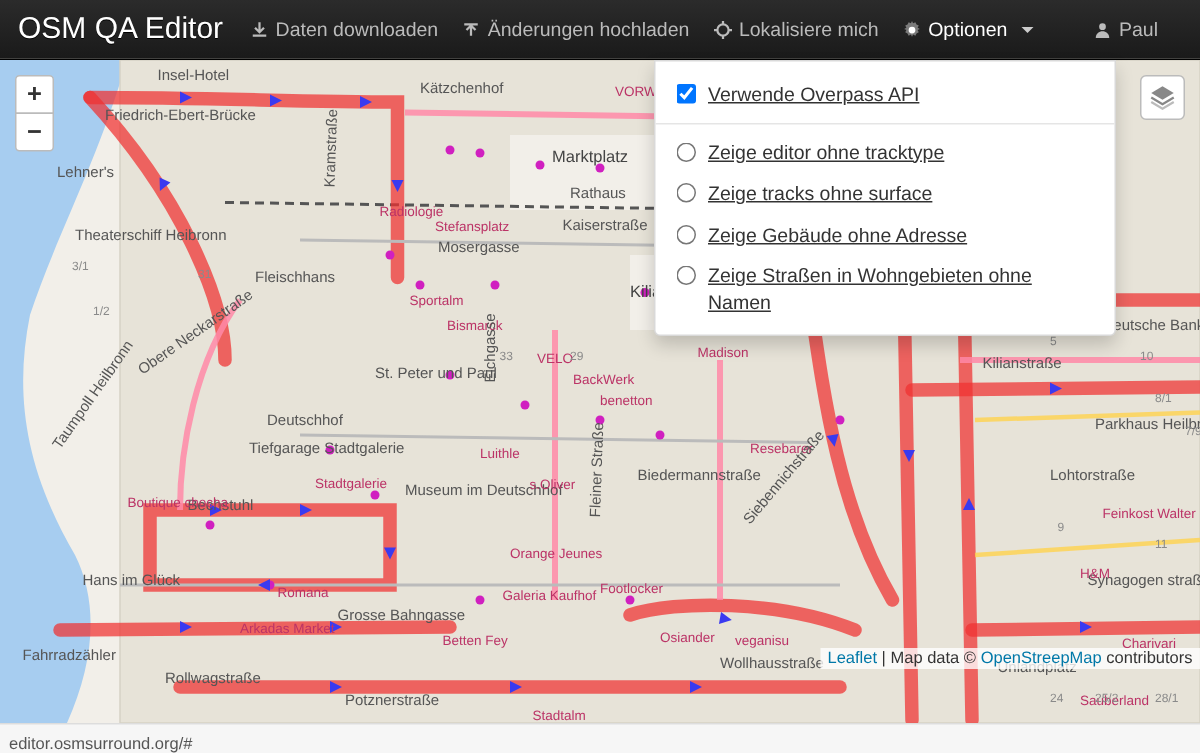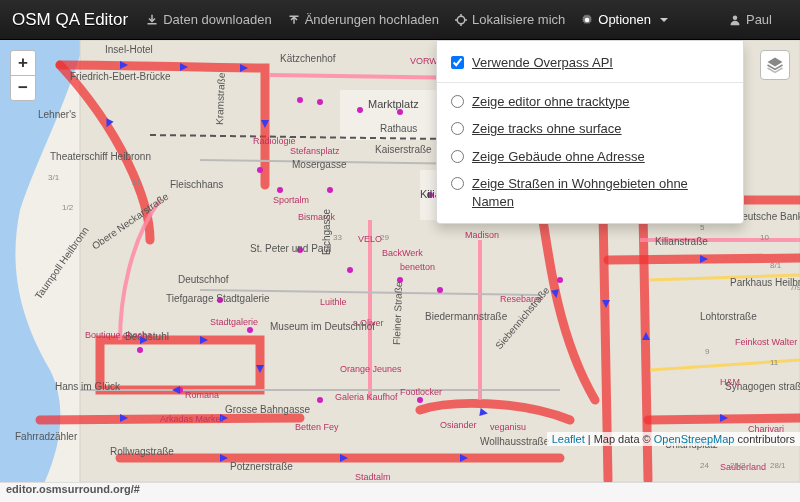--- a/index.html
+++ b/index.html
@@ -1,20 +1,20 @@
 <!DOCTYPE html>
 <html><head>
 <meta charset="utf-8">
 <style>
   * { margin: 0; padding: 0; box-sizing: border-box; }
   body { font-family: "Helvetica Neue", Helvetica, Arial, sans-serif; font-size: 14px; width: 800px; height: 502px; overflow: hidden; position: relative; background: #f0eee6; }
 
   
   .navbar { position: absolute; top: 0; left: 0; right: 0; height: 40px; background: linear-gradient(#2b2b2b,#1a1a1a); border-bottom: 1px solid #000; display: flex; align-items: center; padding: 0 12px; color: #ddd; z-index: 100; font-size: 13px; }
-  .navbar .brand { color: #fff; font-size: 17px; font-weight: 500; margin-right: 18px; text-shadow: 0 1px 0 #000; }
+  .navbar .brand { color: #fff; font-size: 20px; font-weight: 500; margin-right: 18px; text-shadow: 0 1px 0 #000; }
   .nav-item { display: flex; align-items: center; gap: 5px; color: #bbb; margin-right: 16px; cursor: pointer; }
   .nav-item svg { width: 12px; height: 12px; fill: currentColor; }
   .nav-item.active { color: #fff; }
   .nav-spacer { flex: 1; }
   .caret { width: 0; height: 0; border-left: 4px solid transparent; border-right: 4px solid transparent; border-top: 4px solid #ccc; display: inline-block; margin-left: 4px; vertical-align: middle; }
 
   
   .dropdown { position: absolute; top: 40px; right: 56px; width: 308px; background: #fff; border: 1px solid rgba(0,0,0,.15); border-radius: 0 0 4px 4px; box-shadow: 0 6px 12px rgba(0,0,0,.18); padding: 8px 0; z-index: 200; font-size: 13px; color: #333; text-decoration: underline; }
   .dropdown .opt { padding: 5px 14px; display: flex; align-items: flex-start; gap: 8px; cursor: pointer; line-height: 1.35; }
   .dropdown .opt input { margin-top: 2px; }
@@ -32,21 +32,21 @@
 
   
   .layers { position: absolute; top: 10px; right: 10px; width: 30px; height: 30px; background: #fff; border: 1px solid #bbb; border-radius: 4px; z-index: 50; display: flex; align-items: center; justify-content: center; cursor: pointer; }
   .layers svg { width: 18px; height: 18px; fill: #555; }
 
   
   .attr { position: absolute; bottom: 36px; right: 0; background: rgba(255,255,255,.78); font-size: 11px; color: #333; padding: 1px 5px; z-index: 60; }
   .attr a { color: #0078a8; text-decoration: none; }
 
   
-  .status { position: absolute; left: 0; right: 0; bottom: 0; height: 20px; background: #f6f6f6; border-top: 1px solid #ddd; font-size: 11px; color: #555; display: flex; align-items: flex-start; padding: 0 6px; font-weight: bold; }
+  .status { position: absolute; left: 0; right: 0; bottom: 0; height: 20px; background: #f6f6f6; border-top: 1px solid #ddd; font-size: 11px; color: #555; display: flex; align-items: flex-end; padding: 0 6px; }
 
   
   .mlabel { font-size: 10px; fill: #555; font-family: Arial, sans-serif; }
   .mlabel.big { font-size: 11px; fill: #444; }
   .mlabel.poi { font-size: 9px; fill: #b36; }
   .green { fill: #cfe6b8; }
   .block { fill: #e7e3d8; stroke: #d6d2c5; }
   .water { fill: #a7cdf0; }
   .hwred { stroke: #f03030; stroke-width: 9; fill: none; opacity: .72; stroke-linecap: round; }
   .hwpink { stroke: #ff8aa8; stroke-width: 4; fill: none; opacity: .85; }

